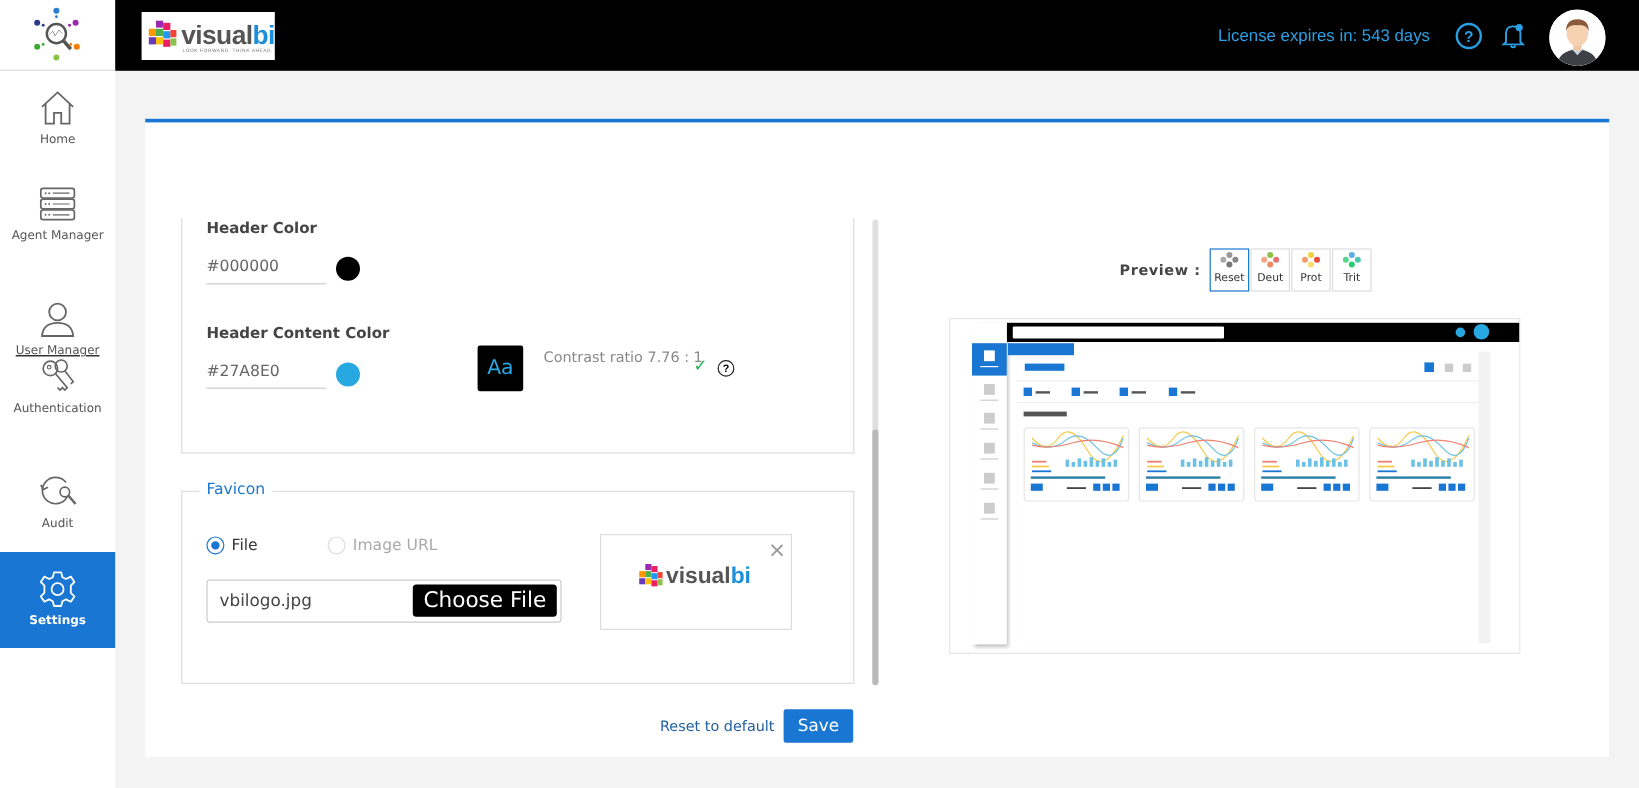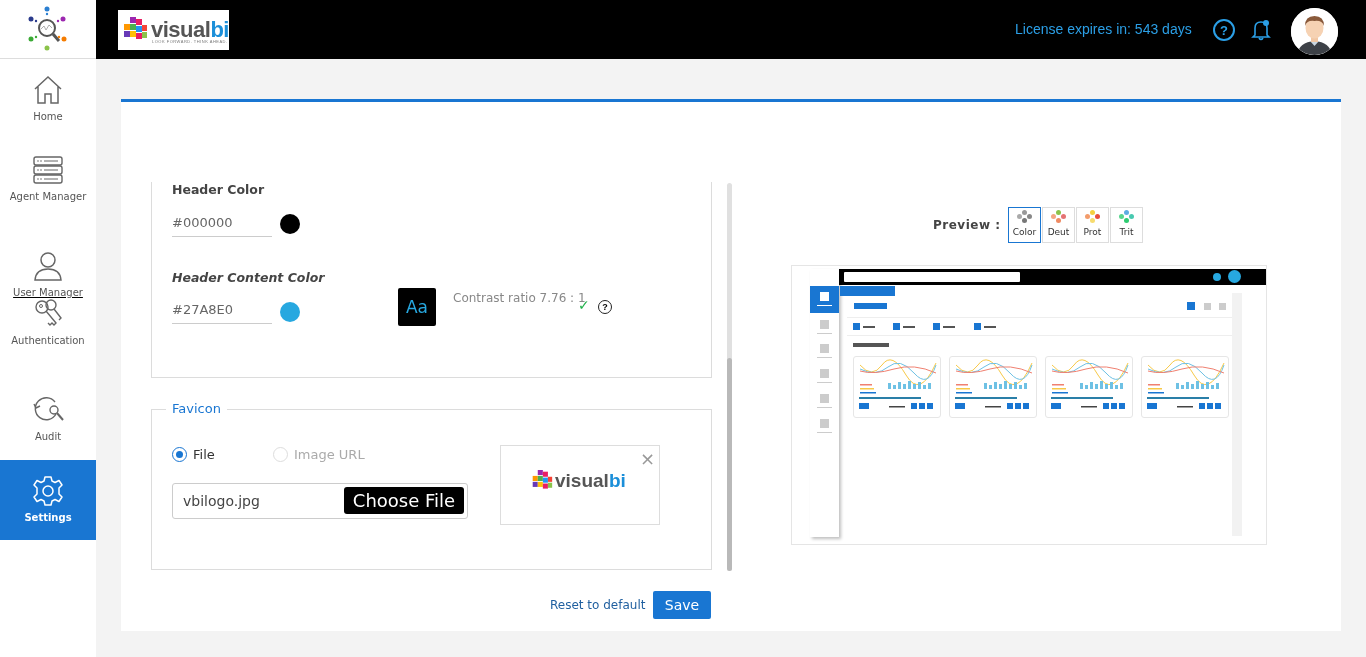--- a/index.html
+++ b/index.html
@@ -199,21 +199,21 @@
   </div>
 </div>
 
 <div class="panel">
 
   <div class="fieldset1"></div>
   <div class="flabel" style="left:51px;top:80px;">Header Color</div>
   <div class="finput" style="left:51px;top:109px;">#000000</div>
   <div class="swatch" style="left:159px;top:112px;background:#000;"></div>
 
-  <div class="flabel" style="left:51px;top:168px;font-style:italic;">Header Content Color</div>
+  <div class="flabel" style="left:51px;top:168px;">Header Content Color</div>
   <div class="finput" style="left:51px;top:196px;">#27A8E0</div>
   <div class="swatch" style="left:159px;top:200px;background:#27A8E0;"></div>
 
   <div class="aa" style="top:186px;">Aa</div>
   <div class="contrast" style="top:189px;">Contrast ratio 7.76 : 1</div>
   <div class="check" style="top:195px;">✓</div>
   <div class="qmark" style="top:198px;">?</div>
 
   <div class="fieldset2">
     <div class="legend">Favicon</div>
@@ -255,21 +255,21 @@
   <div class="save">Save</div>
 
   <div class="preview-label">Preview :</div>
   <div class="cvd active" style="left:887px;">
     <div class="dots">
       <span style="left:5px;top:0;background:#999;"></span>
         <span style="left:0;top:4px;background:#aaa;"></span>
         <span style="left:10px;top:4px;background:#888;"></span>
         <span style="left:5px;top:8px;background:#777;"></span>
     </div>
-    <span class="clbl">Color</span>
+    <span class="clbl">Reset</span>
   </div>
   <div class="cvd" style="left:921px;">
     <div class="dots">
       <span style="left:5px;top:0;background:#8bc34a;"></span>
         <span style="left:0;top:4px;background:#f4a582;"></span>
         <span style="left:10px;top:4px;background:#e57373;"></span>
         <span style="left:5px;top:8px;background:#ef8a62;"></span>
     </div>
     <span class="clbl">Deut</span>
   </div>

